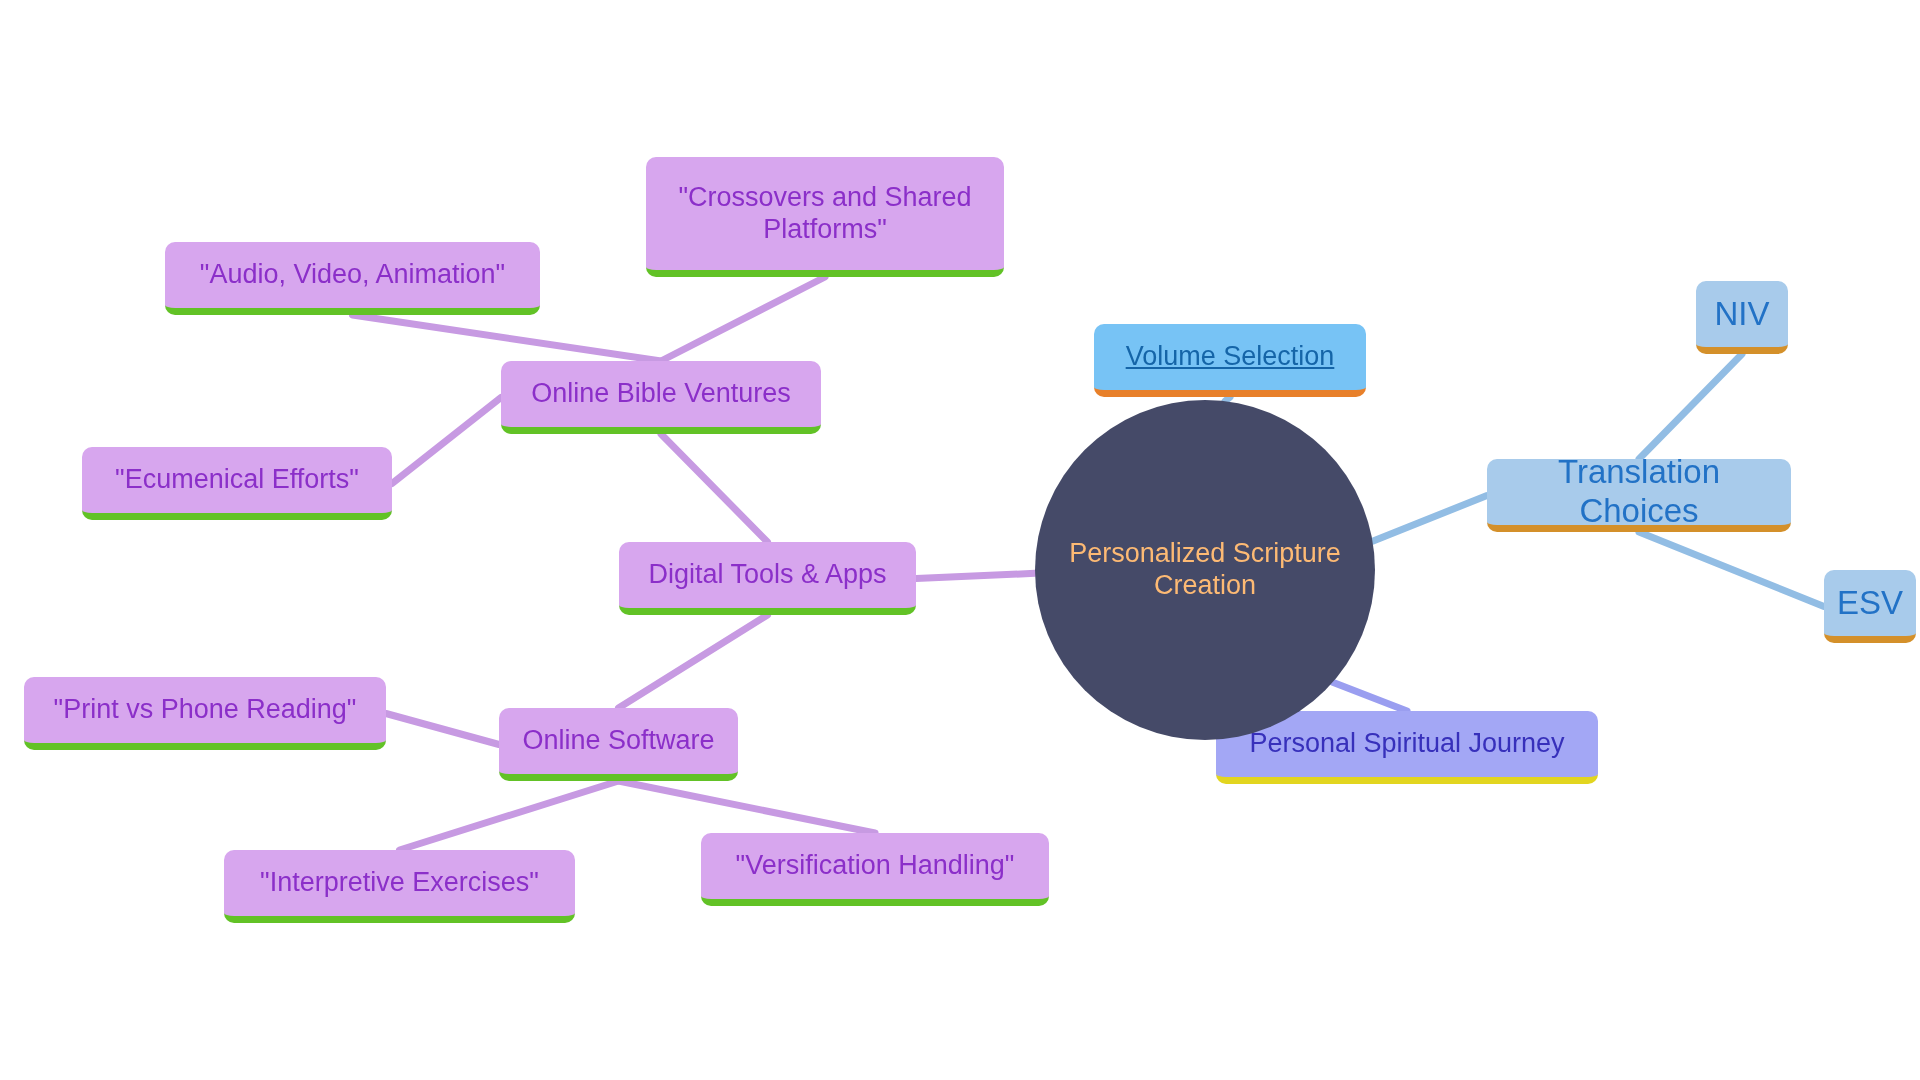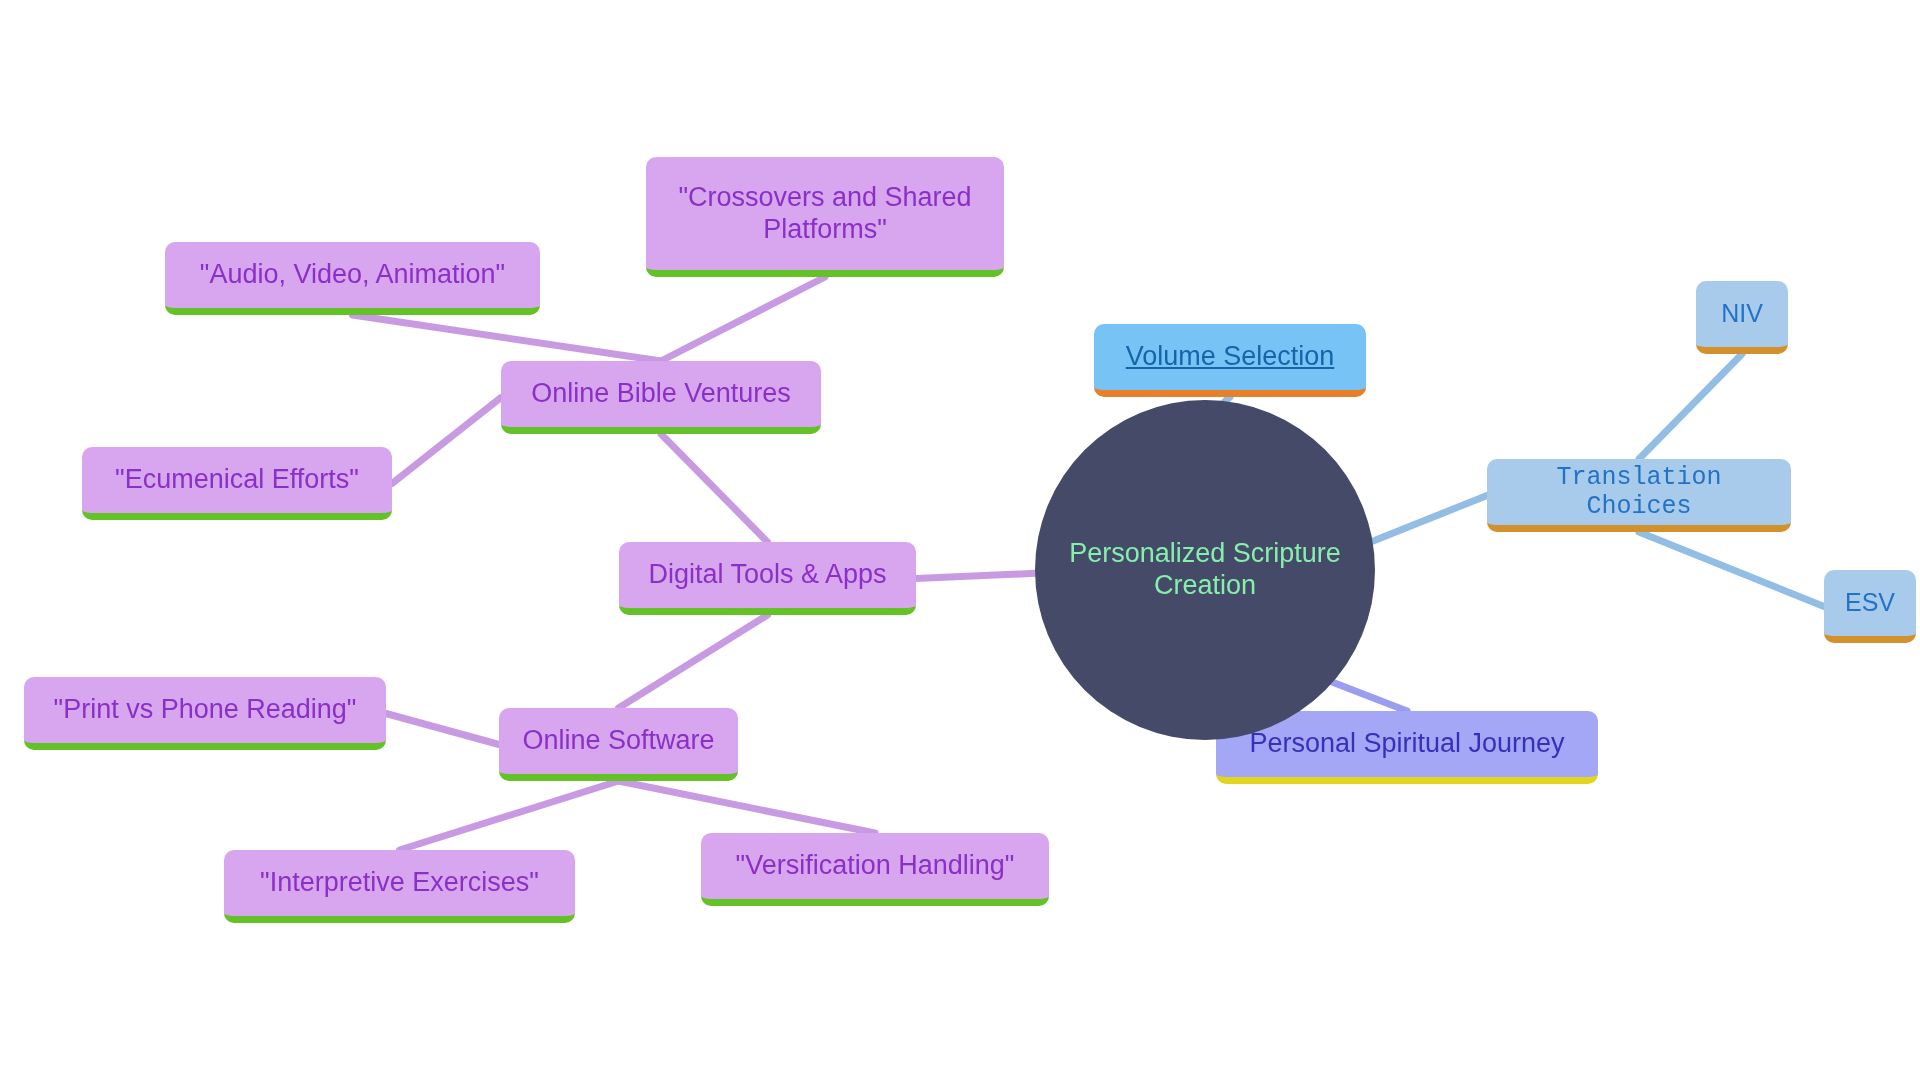--- a/index.html
+++ b/index.html
@@ -43,32 +43,32 @@
   .node.skyblue {
     background: #77c3f5;
     color: #1565a8;
     border-bottom: 7px solid #e8802a;
     font-size: 27px;
   }
   .node.steelblue {
     background: #a8cbeb;
     color: #2272c6;
     border-bottom: 7px solid #d4902a;
-    font-size: 25px;
+    font-size: 33px;
   }
   .node.periwinkle {
     background: #a3a7f5;
     color: #3730bb;
     border-bottom: 7px solid #e2d51f;
     font-size: 27px;
   }
   .node.center {
     border-radius: 50%;
     background: #454a68;
-    color: #86efac;
+    color: #fdba74;
     border-bottom: none;
     font-size: 27px;
     z-index: 6;
   }
 </style>
 </head>
 <body>
 
 <div id="stage">
   <svg id="edges" viewBox="0 0 1920 1080" xmlns="http://www.w3.org/2000/svg">
@@ -83,21 +83,21 @@
       <line x1="661" y1="361" x2="825" y2="277" stroke="#c79ae2" stroke-width="7" stroke-linecap="round"></line>
       <line x1="661" y1="361" x2="352.5" y2="315" stroke="#c79ae2" stroke-width="7" stroke-linecap="round"></line>
       <line x1="501" y1="397.5" x2="392" y2="483.5" stroke="#c79ae2" stroke-width="7" stroke-linecap="round"></line>
       <line x1="499" y1="744.5" x2="386" y2="713.5" stroke="#c79ae2" stroke-width="7" stroke-linecap="round"></line>
       <line x1="618.5" y1="781" x2="399.5" y2="850" stroke="#c79ae2" stroke-width="7" stroke-linecap="round"></line>
       <line x1="618.5" y1="781" x2="875" y2="833" stroke="#c79ae2" stroke-width="7" stroke-linecap="round"></line>
     </svg>
   <div id="nodes">
       <div class="node center" style="left: 1035px; top: 400px; width: 340px; height: 340px;"><span style="padding: 0px 26px;">Personalized Scripture Creation</span></div>
       <div class="node skyblue" style="left: 1094px; top: 324px; width: 272px; height: 73px; text-decoration: underline;"><span style="padding: 0px 14px;">Volume Selection</span></div>
-      <div class="node steelblue" style="left: 1487px; top: 459px; width: 304px; height: 73px;"><span style="padding: 0px 14px; font-family: Liberation Mono, monospace;">Translation Choices</span></div>
+      <div class="node steelblue" style="left: 1487px; top: 459px; width: 304px; height: 73px;"><span style="padding: 0px 14px;">Translation Choices</span></div>
       <div class="node steelblue" style="left: 1696px; top: 281px; width: 92px; height: 73px;"><span style="padding: 0px 14px;">NIV</span></div>
       <div class="node steelblue" style="left: 1824px; top: 570px; width: 92px; height: 73px;"><span style="padding: 0px 14px;">ESV</span></div>
       <div class="node periwinkle" style="left: 1216px; top: 711px; width: 382px; height: 73px; text-align: center;"><span style="padding: 0px 14px;">Personal Spiritual Journey</span></div>
       <div class="node purple" style="left: 619px; top: 542px; width: 297px; height: 73px;"><span style="padding: 0px 14px;">Digital Tools &amp; Apps</span></div>
       <div class="node purple" style="left: 501px; top: 361px; width: 320px; height: 73px;"><span style="padding: 0px 14px;">Online Bible Ventures</span></div>
       <div class="node purple" style="left: 646px; top: 157px; width: 358px; height: 120px;"><span style="padding: 0px 14px;">"Crossovers and Shared Platforms"</span></div>
       <div class="node purple" style="left: 165px; top: 242px; width: 375px; height: 73px;"><span style="padding: 0px 14px;">"Audio, Video, Animation"</span></div>
       <div class="node purple" style="left: 82px; top: 447px; width: 310px; height: 73px;"><span style="padding: 0px 14px;">"Ecumenical Efforts"</span></div>
       <div class="node purple" style="left: 499px; top: 708px; width: 239px; height: 73px;"><span style="padding: 0px 14px;">Online Software</span></div>
       <div class="node purple" style="left: 24px; top: 677px; width: 362px; height: 73px;"><span style="padding: 0px 14px;">"Print vs Phone Reading"</span></div>

